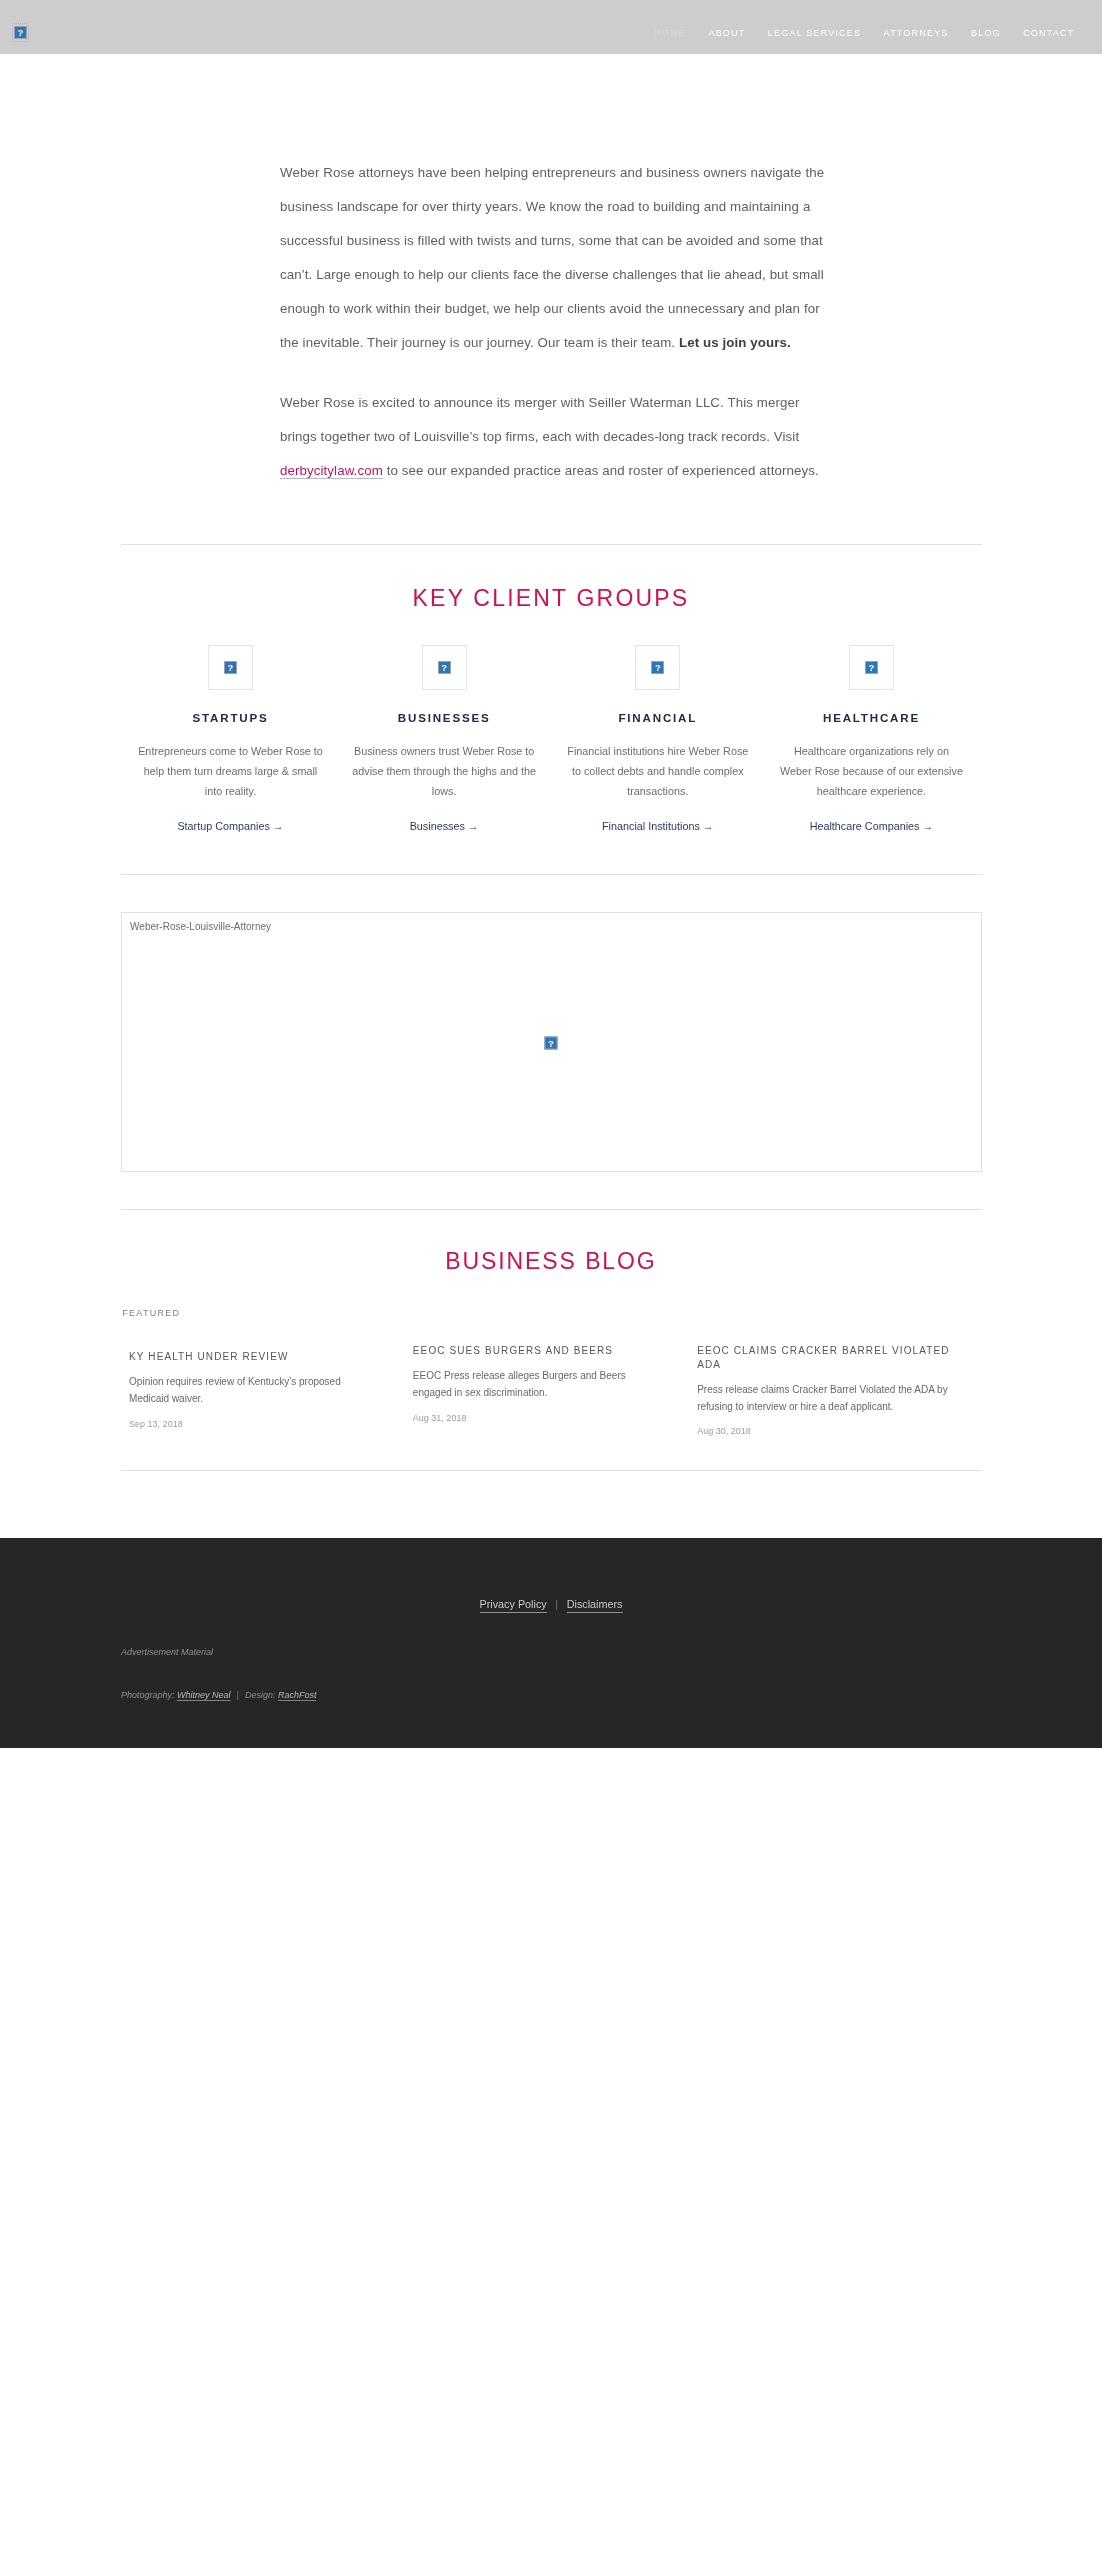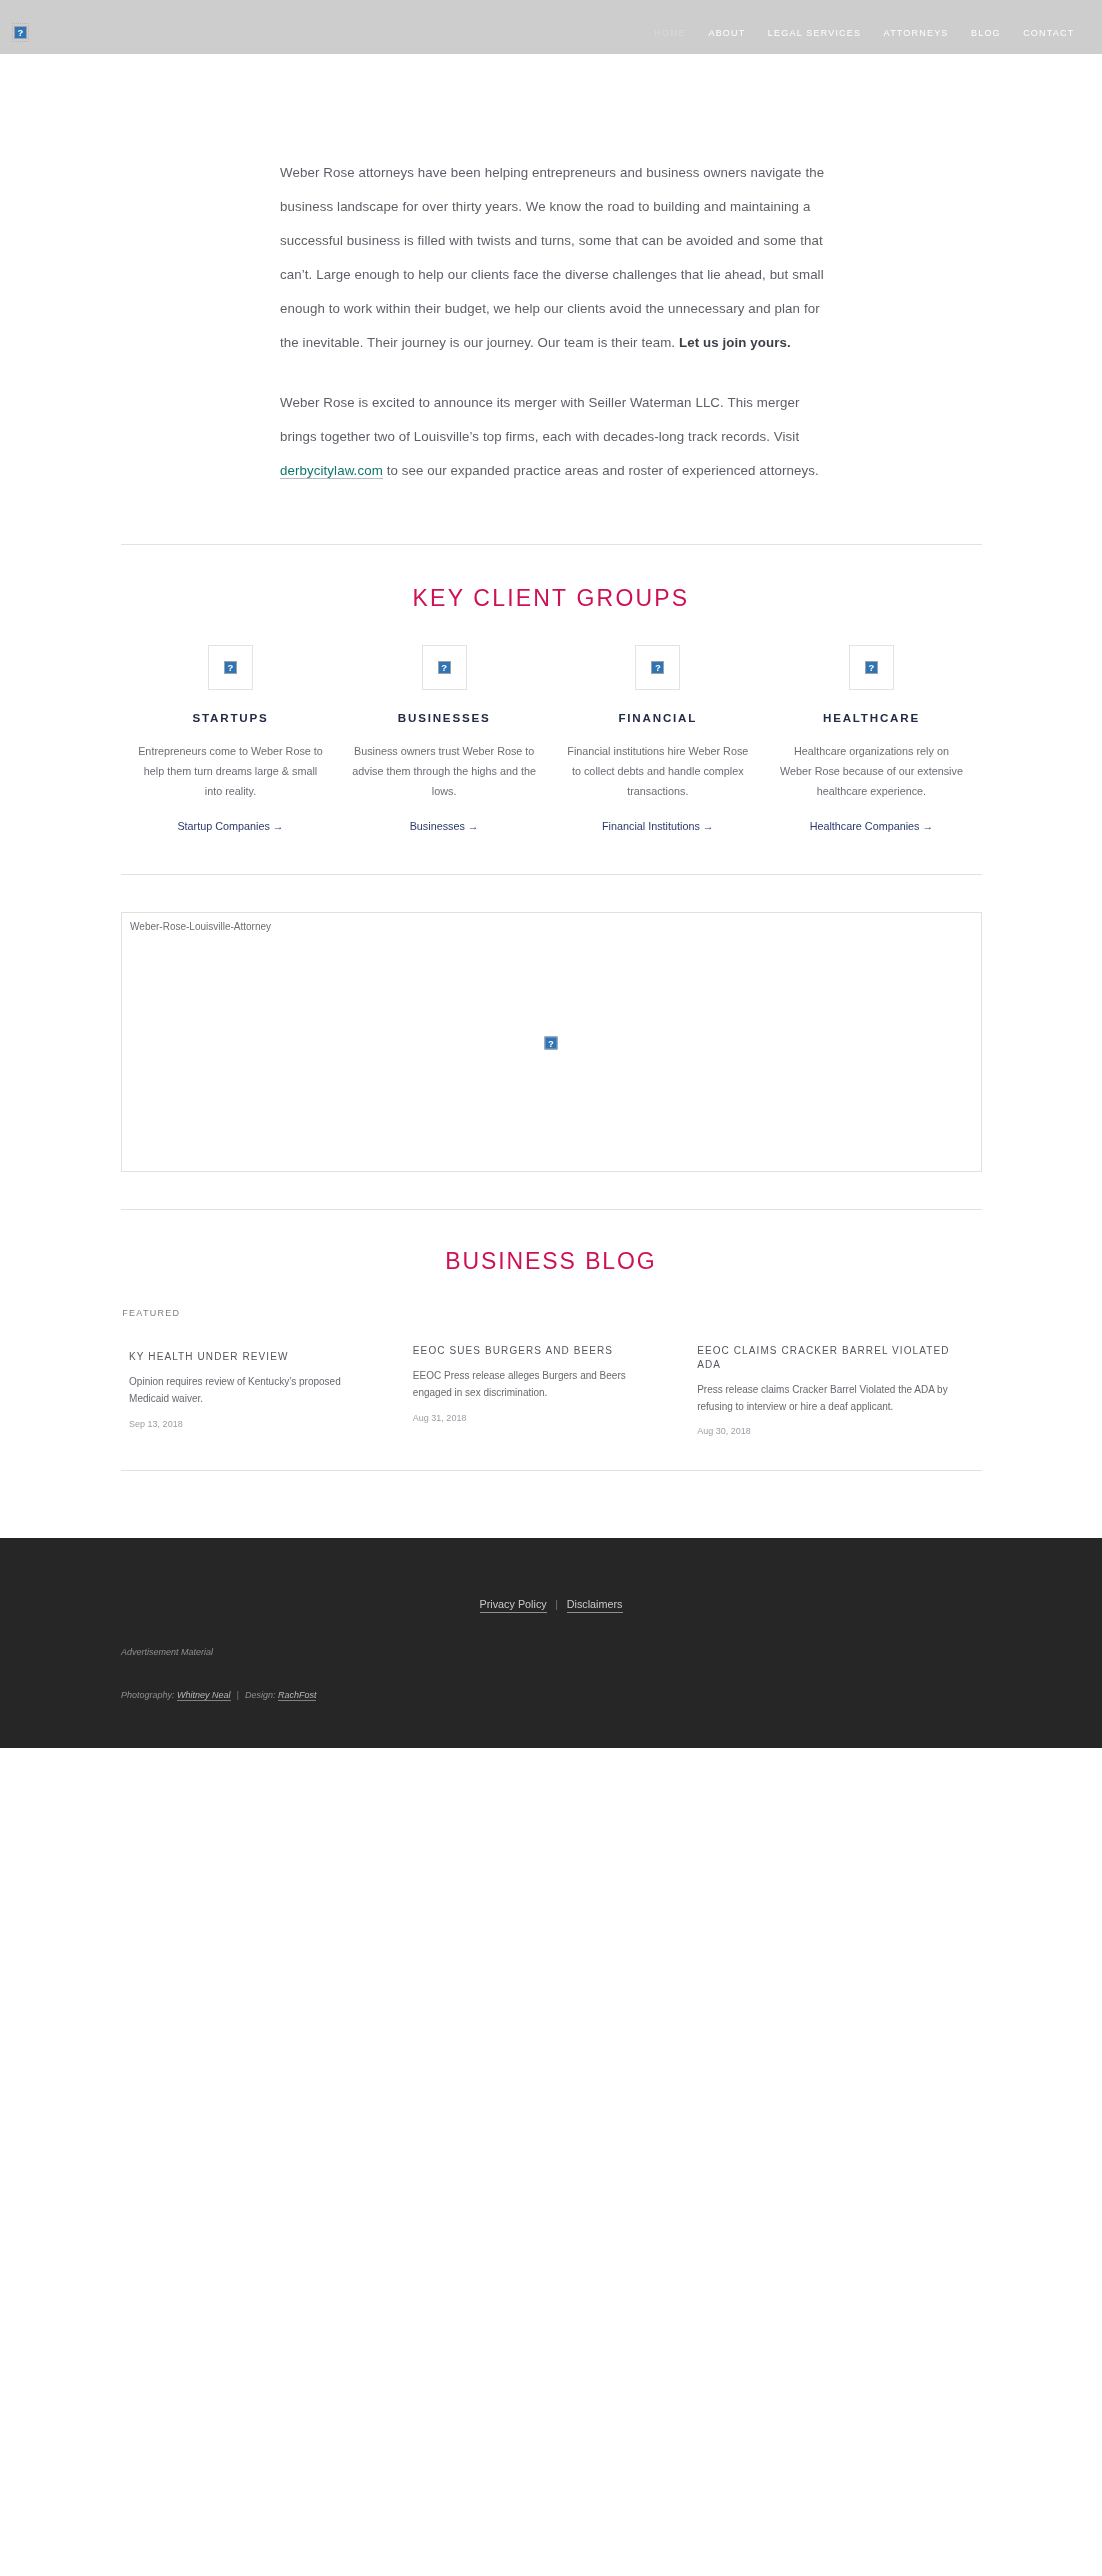--- a/index.html
+++ b/index.html
@@ -89,21 +89,21 @@
     margin: 0 0 26px 0;
     font-family: "Liberation Sans", sans-serif;
     font-size: 13.3px;
     line-height: 34px;
     color: #5c5f66;
     letter-spacing: 0.1px;
   }
   .intro p:last-child { margin-bottom: 0; }
   .intro b { color: #3c3f45; font-weight: bold; }
   .intro a.inline-link {
-    color: #0f766e;
+    color: #be185d;
     text-decoration: none;
     border-bottom: 0.9px solid rgba(43,58,107,0.35);
   }
 
   
   .divider {
     width: 861px;
     margin: 0 auto;
     height: 0.9px;
     background: #e2e2e2;

